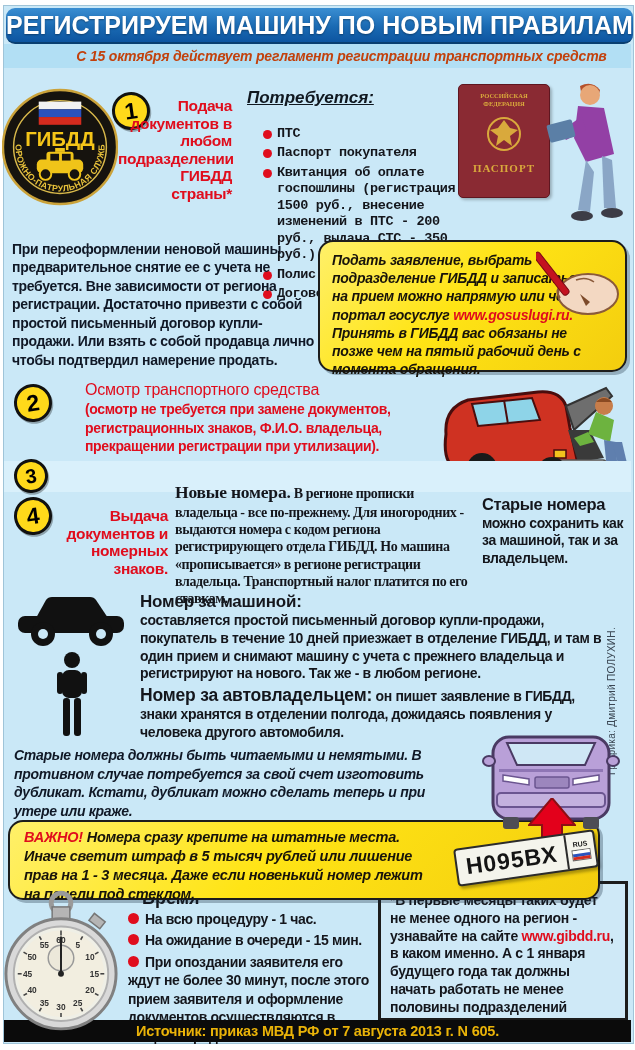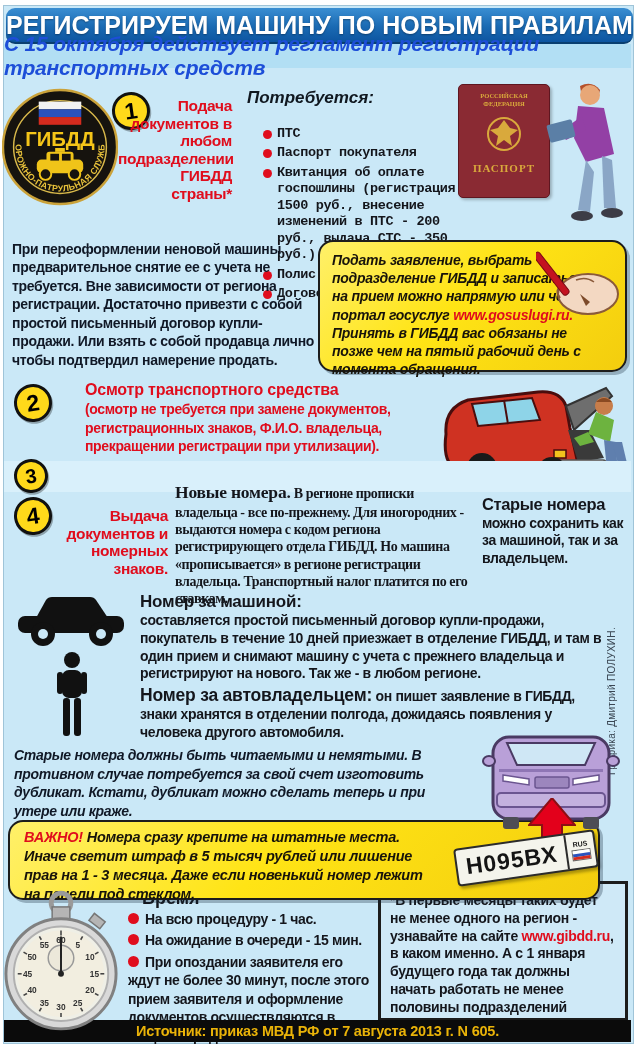--- a/index.html
+++ b/index.html
@@ -6,21 +6,21 @@
   body{font-family:"Liberation Sans", sans-serif;background:#e8e8e8;}
   #poster{position:relative;width:635px;height:1050px;background:#ffffff;overflow:hidden;}
   .abs{position:absolute;}
   .bg{left:3px;top:5px;width:629px;height:1037px;background:#cae8f7;border:1px solid #9fc4d8;}
   
   .banner{left:6px;top:8px;width:627px;height:34px;border-radius:9px;
     background:linear-gradient(#3a8ed2 0%,#1a6ab3 55%,#0d55a0 100%);
     border-bottom:2px solid #093f70;display:flex;align-items:center;justify-content:center;}
   .banner h1{margin:0;color:#fff;font-size:25px;font-weight:bold;letter-spacing:0px;text-shadow:0 1px 2px rgba(0,0,0,.35);}
   .substrip{left:4px;top:44px;width:627px;height:24px;background:#b2dff4;display:flex;align-items:center;justify-content:center;}
-  .substrip div{color:#1d4ed8;font-size:21px;font-weight:bold;font-style:italic;letter-spacing:-0.2px;}
+  .substrip div{color:#c2410c;font-size:14px;font-weight:bold;font-style:italic;letter-spacing:-0.2px;padding-left:48px;}
   
   .red{color:#e00d1d;}
   .numcircle{width:38px;height:38px;border-radius:50%;background:#ffd91a;border:3px solid #111;
     display:flex;align-items:center;justify-content:center;font-size:23px;font-weight:bold;color:#000;
     transform:rotate(-8deg);box-shadow:1px 2px 0 rgba(0,0,0,.3);box-sizing:border-box;}
   .redlabel{color:#e00d1d;font-weight:bold;text-align:right;line-height:1.13;letter-spacing:-0.3px;}
   .darktext{color:#101826;letter-spacing:-0.3px;}
   .dot{display:inline-block;background:#e00d1d;border-radius:50%;}
   ul.plainlist{margin:16px;padding:0;list-style:none;font-family:Liberation Mono, monospace;}
   ul.plainlist li{position:relative;padding-left:14px;margin-bottom:3px;color:#14161c;font-weight:600;
@@ -74,21 +74,21 @@
     <path id="badgearc" d="M 14,63 A 46,46 0 0 0 106,63" fill="none"></path>
     <text font-size="9" font-weight="bold" fill="#e8c23a" font-family="Liberation Sans, sans-serif" letter-spacing="0.4">
       <textPath href="#badgearc" startOffset="50%" text-anchor="middle">ДОРОЖНО-ПАТРУЛЬНАЯ СЛУЖБА</textPath>
     </text>
   </svg>
 
   <div class="abs numcircle" style="left:112px;top:92px;">
     <span>1</span>
   </div>
   <div class="abs redlabel" style="left:118px;top:97px;width:114px;font-size:15.5px;">Подача документов в любом подразделении ГИБДД страны*</div>
-  <div class="abs" style="left:247px;top:88px;font-size:17px;font-weight:bold;font-style:italic;color:#101820;">Потребуется:</div>
+  <div class="abs" style="left:247px;top:88px;font-size:17px;font-weight:bold;font-style:italic;color:#101820;text-decoration:underline;">Потребуется:</div>
   <ul class="abs plainlist" style="left:247px;top:110px;width:218px;">
     <li><span class="dot"></span><span>ПТС</span></li>
     <li><span class="dot"></span><span>Паспорт покупателя</span></li>
     <li><span class="dot"></span><span>Квитанция об оплате госпошлины (регистрация - 1500 руб., внесение изменений в ПТС - 200 руб., выдача СТС - 350 руб.)</span></li>
     <li><span class="dot"></span><span>Полис ОСАГО</span></li>
     <li><span class="dot"></span><span>Договор купли-продажи.</span></li>
   </ul>
 
   <div class="abs" style="left:458px;top:84px;width:90px;height:112px;background:#8a2a33;border:1px solid #5e1620;border-radius:5px;
        display:flex;flex-direction:column;align-items:center;box-shadow:2px 2px 3px rgba(0,0,0,.25);">
@@ -123,21 +123,21 @@
     <ellipse cx="52" cy="48" rx="30" ry="20" fill="#f3d8c2" stroke="#8a5a3a" stroke-width="2"></ellipse>
     <path d="M26 40 q-8,4 -2,12" fill="none" stroke="#8a5a3a" stroke-width="2"></path>
     <path d="M40 34 q10,-4 18,2" fill="none" stroke="#8a5a3a" stroke-width="1.5"></path>
     <rect x="12" y="2" width="7" height="52" rx="3" transform="rotate(-38 15 28)" fill="#c41220" stroke="#7c0a13" stroke-width="1"></rect>
     <path d="M44 48 l10 8 l-4 4 z" fill="#7c4a2a"></path>
   </svg>
 
   <div class="abs numcircle" style="left:14px;top:384px;">
     <span>2</span>
   </div>
-  <div class="abs red" style="left:85px;top:381px;font-size:16px;font-weight:bold;letter-spacing:-0.2px;">Осмотр транспортного средства</div>
+  <div class="abs red" style="left:85px;top:381px;font-size:16px;font-weight:normal;letter-spacing:-0.2px;">Осмотр транспортного средства</div>
   <div class="abs red" style="left:85px;top:400px;width:360px;font-size:14px;font-weight:600;line-height:1.33;letter-spacing:-0.35px;">(осмотр не требуется при замене документов, регистрационных знаков, Ф.И.О. владельца, прекращении регистрации при утилизации).</div>
 
   <svg class="abs" style="left:428px;top:372px;" width="202" height="116" viewBox="0 0 202 116">
     <path d="M18 62 Q16 36 40 28 L110 20 Q132 18 138 34 L142 56 L150 92 L30 98 Q14 92 18 62 Z" fill="#cf3222" stroke="#4a0d0d" stroke-width="3"></path>
     <path d="M44 32 L104 26 L112 48 L50 54 Z" fill="#8ed4e8" stroke="#4a0d0d" stroke-width="2"></path>
     <path d="M76 28 L80 52" stroke="#4a0d0d" stroke-width="2"></path>
     <path d="M138 34 L178 16 L184 24 L146 58 Z" fill="#6e6e6e" stroke="#333" stroke-width="2"></path>
     <path d="M140 58 L150 90 L176 86 L162 58 Z" fill="#3a3a3a"></path>
     <rect x="130" y="88" width="48" height="10" rx="3" fill="#d8d8d8" stroke="#555" stroke-width="1.5"></rect>
     <rect x="126" y="78" width="12" height="8" fill="#f2c21d" stroke="#4a0d0d" stroke-width="1.5"></rect>

